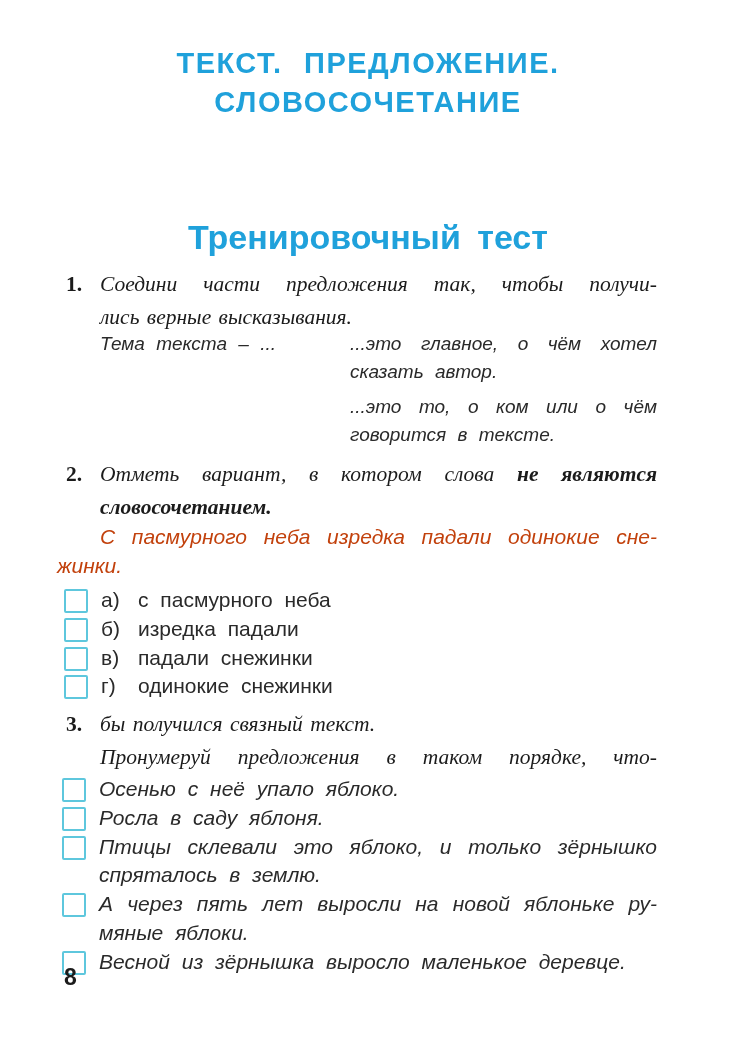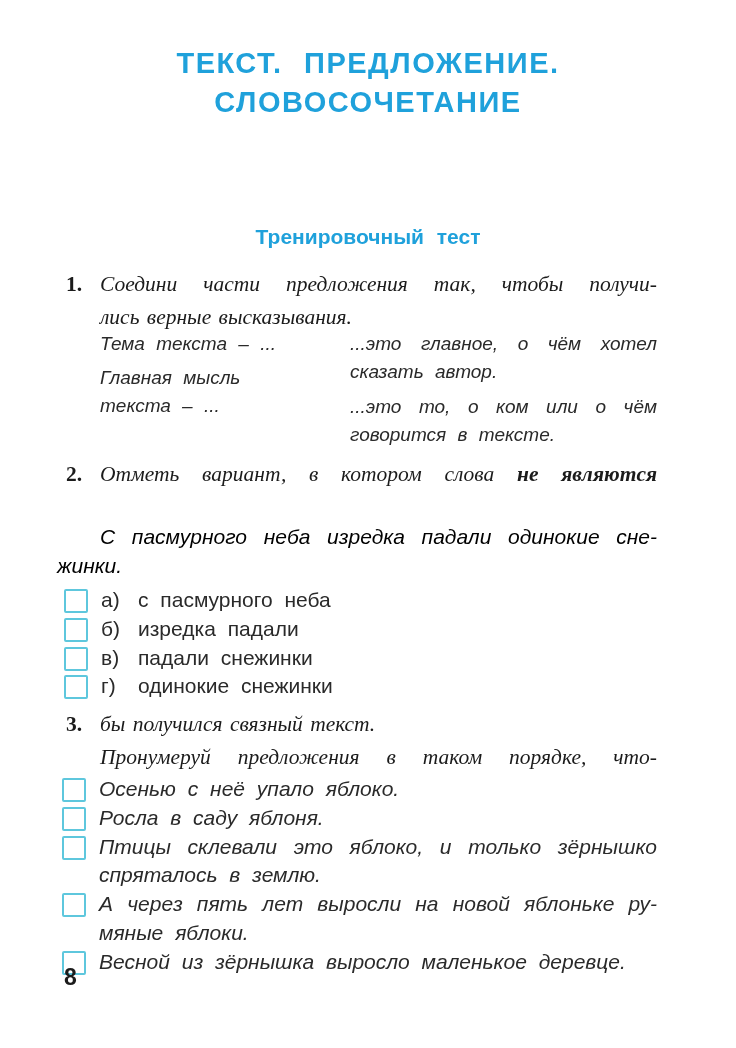--- a/index.html
+++ b/index.html
@@ -20,21 +20,21 @@
     font-weight:bold;
     font-size:29px; line-height:39px;
     letter-spacing:1.5px; word-spacing:12px;
     color:#1fa1db;
   }
   .subtitle {
     position:absolute; top:222px; left:0; width:736px;
     text-align:center;
     font-family:"Liberation Sans", sans-serif;
     font-weight:bold;
-    font-size:21px; line-height:30px;
+    font-size:34px; line-height:30px;
     word-spacing:7px;
     color:#1fa1db;
   }
 
   
   .question {
     position:absolute; left:66px; width:591px;
     display:flex;
     font-size:21.5px; line-height:33px;
   }
@@ -67,21 +67,21 @@
   .match-right { flex:1; }
   .match-item + .match-item { margin-top:6px; }
   .match-right .match-item + .match-item { margin-top:7px; }
 
   
   .example {
     position:absolute; top:522px; left:57px; width:600px;
     font-family:"Liberation Sans", sans-serif;
     font-size:21px; line-height:29px;
     word-spacing:6px;
-    color:#000000;
+    color:#c2410c;
   }
   .example .indent { text-indent:43px; }
 
   
   .opts {
     position:absolute;
     font-family:"Liberation Sans", sans-serif;
     font-size:21px; line-height:28.8px;
     word-spacing:6px;
     color:#2a2a2a;
@@ -129,43 +129,42 @@
       <div class="line jl">Соедини части предложения так, чтобы получи-</div>
       <div class="line">лись верные высказывания.</div>
     </div>
   </div>
 
   <div class="matching">
     <div class="match-left">
       <div class="match-item">
         <div class="line">Тема текста – ...</div>
       </div>
-      <div class="match-item">
-        <div class="line">Главная мысль</div>
-        <div class="line">текста – ...</div>
-      </div>
     </div>
     <div class="match-right">
       <div class="match-item">
         <div class="line jl">...это главное, о чём хотел</div>
         <div class="line">сказать автор.</div>
       </div>
       <div class="match-item">
         <div class="line jl">...это то, о ком или о чём</div>
         <div class="line">говорится в тексте.</div>
       </div>
     </div>
   </div>
 
   <div class="question q2">
     <div class="qnum">2.</div>
     <div class="qtext">
       <div class="line jl">
         <span>Отметь вариант, в котором слова </span><b>не являются</b>
       </div>
+      <div class="line">
+        <b>словосочетанием.</b>
+      </div>
     </div>
   </div>
 
   <div class="example">
     <div class="line jl indent">С пасмурного неба изредка падали одинокие сне-</div>
     <div class="line">жинки.</div>
   </div>
 
   <div class="opts opts-q2">
     <div class="opt-row">

